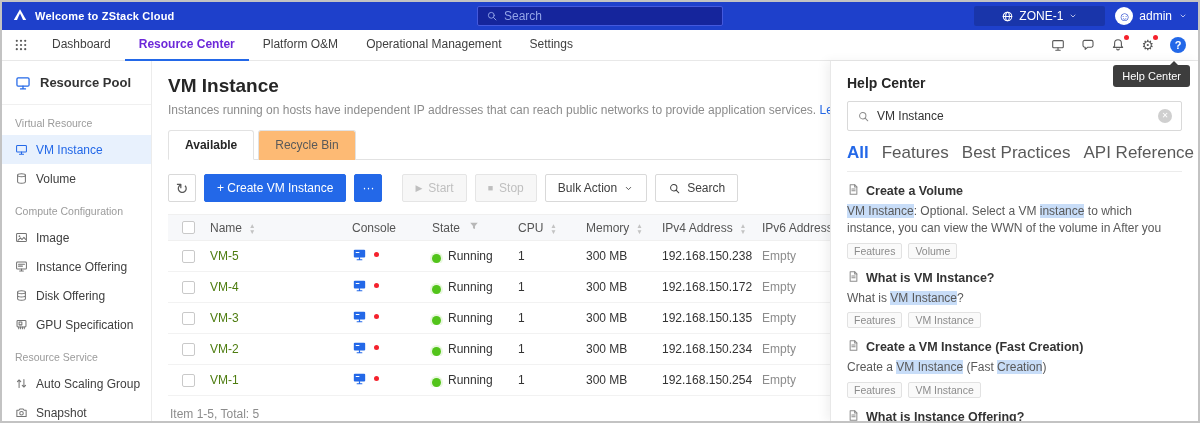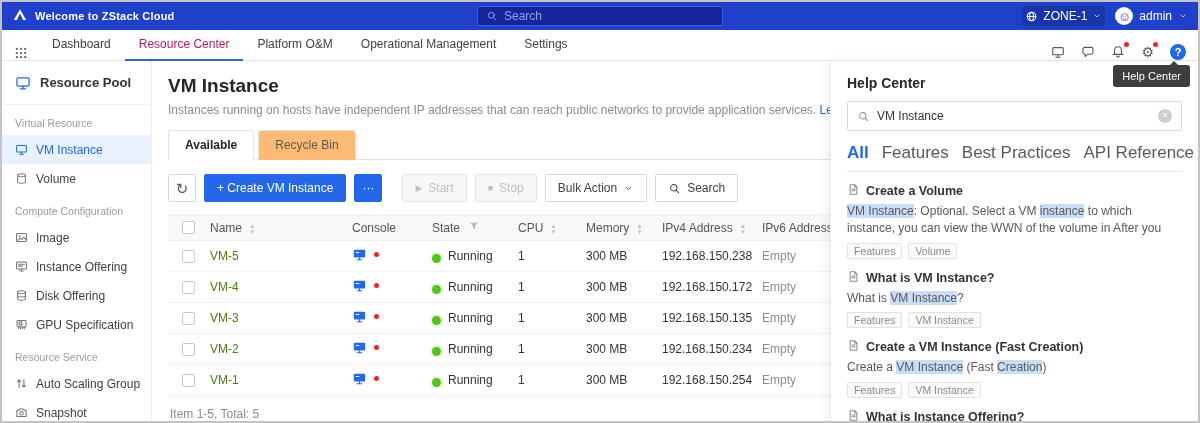--- a/index.html
+++ b/index.html
@@ -10,31 +10,31 @@
   .ic,[data-icon]{display:inline-flex;align-items:center;justify-content:center;line-height:0}
 
   
   .topbar{height:28px;background:#1e40cb;display:flex;align-items:center;padding:0 10px;color:#fff;position:relative}
   .brand{display:flex;align-items:center;gap:7px}
   .brand-name{font-size:11px;font-weight:bold;letter-spacing:.2px}
   .top-search{position:absolute;left:50%;transform:translateX(-50%);width:246px;height:20px;top:4px;
       background:#15259c;border:1px solid #4459dd;border-radius:2px;display:flex;align-items:center;gap:6px;
       padding:0 8px;color:#93a4e8;cursor:text}
   .top-right{margin-left:auto;display:flex;align-items:center;gap:10px;font-size:12px}
-  .zone{display:flex;align-items:center;gap:5px;background:rgba(0,0,0,.16);padding:3px 3px;border-radius:2px;cursor:pointer}
+  .zone{display:flex;align-items:center;gap:5px;background:rgba(0,0,0,.16);padding:3px 27px;border-radius:2px;cursor:pointer}
   .user{display:flex;align-items:center;gap:6px;cursor:pointer}
   .avatar{width:18px;height:18px;border-radius:50%;background:#fff;color:#1e40cb;display:flex;align-items:center;justify-content:center;font-size:13px;line-height:1}
   .caret-s{opacity:.85}
 
   
-  .navbar{height:31px;display:flex;align-items:flex-end;padding:0 12px;border-bottom:1px solid #e8e8e8;background:#fff}
+  .navbar{height:31px;display:flex;align-items:center;padding:0 12px;border-bottom:1px solid #e8e8e8;background:#fff}
   .apps{color:#595959;margin-right:10px;cursor:pointer}
   .nav-items{display:flex;height:100%}
   .nav-item{padding:0 14px;height:31px;line-height:29px;color:#404040;cursor:pointer;white-space:nowrap}
-  .nav-item.active{color:#be185d;font-weight:normal;border-bottom:2px solid #2368e8}
+  .nav-item.active{color:#6d28d9;font-weight:bold;border-bottom:2px solid #2368e8}
   .nav-icons{margin-left:auto;display:flex;align-items:center;gap:16px;color:#595959}
   .nico{position:relative;cursor:pointer}
   .nico.glyphic{font-size:14px;line-height:1}
   .has-dot::after{content:"";position:absolute;top:-3px;right:-4px;width:5px;height:5px;background:#f5222d;border-radius:50%}
   .help-circle{width:16px;height:16px;border-radius:50%;background:#2368e8;color:#fff;font-size:11px;font-weight:bold;
       display:flex;align-items:center;justify-content:center;cursor:pointer}
 
   
   .sidebar{position:absolute;left:0;top:59px;bottom:0;width:150px;border-right:1px solid #ececec;background:#fff}
   .side-header{display:flex;align-items:center;gap:9px;height:44px;padding:0 13px;border-bottom:1px solid #f0f0f0;

